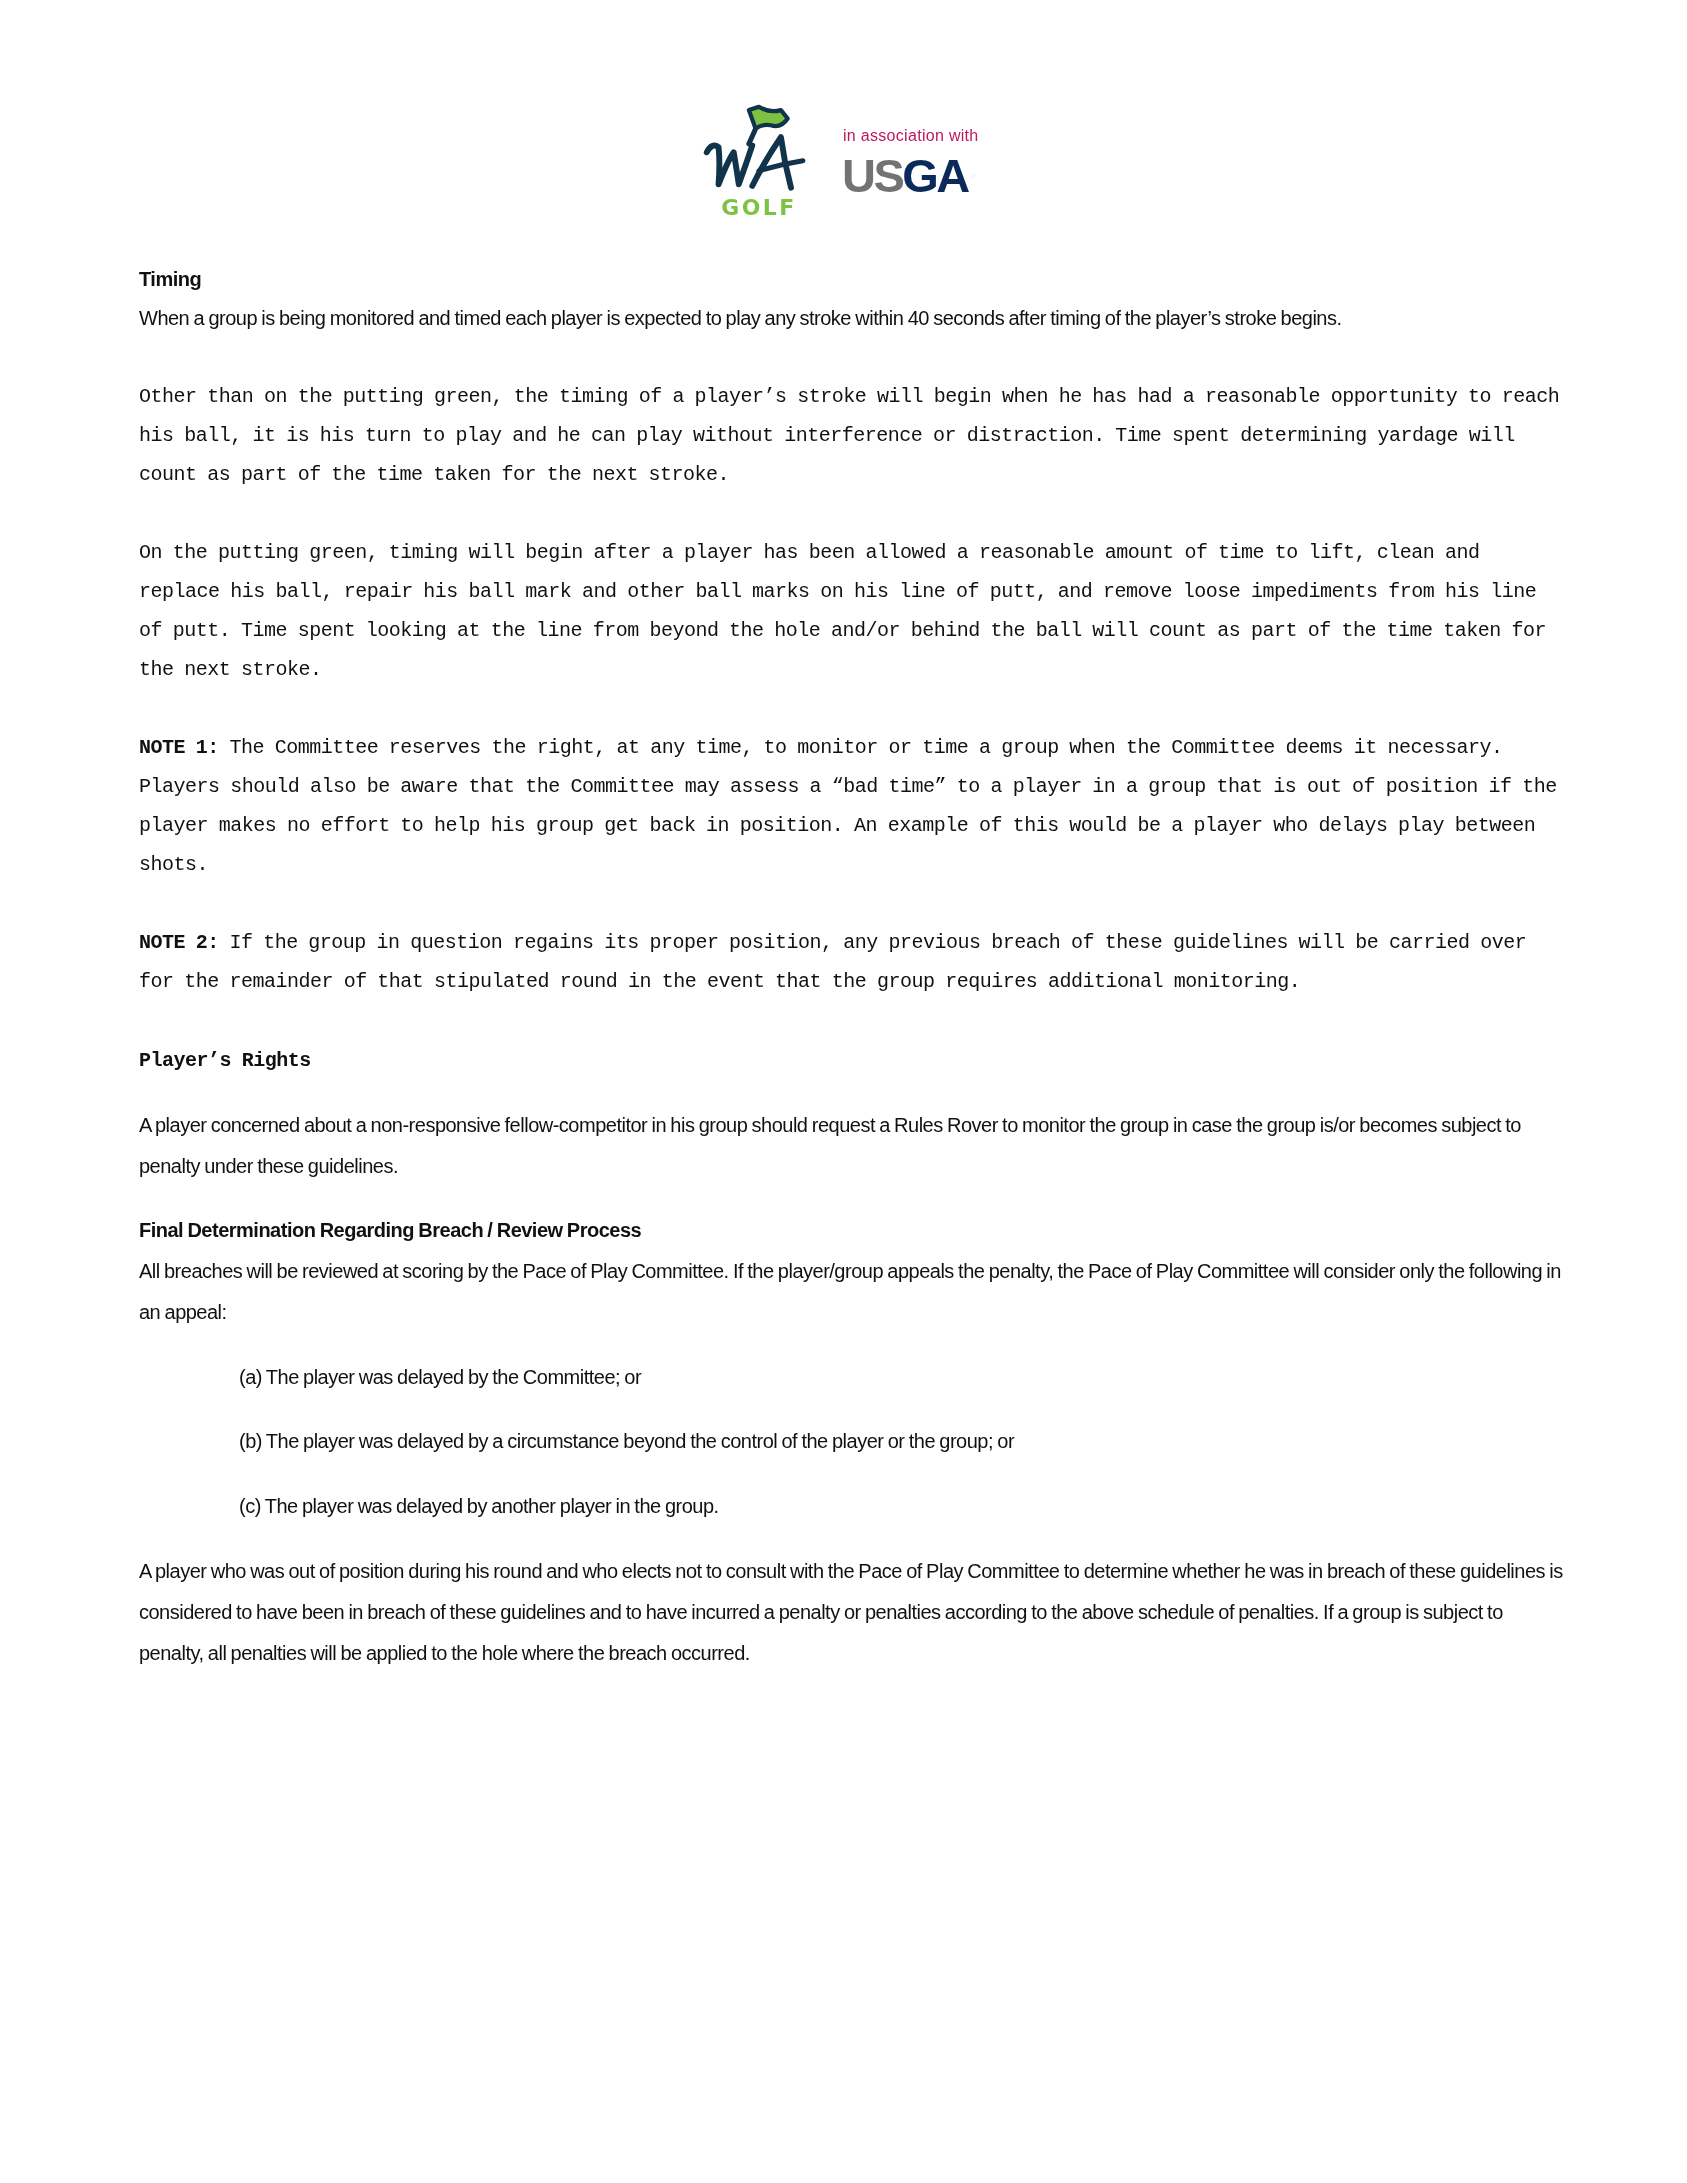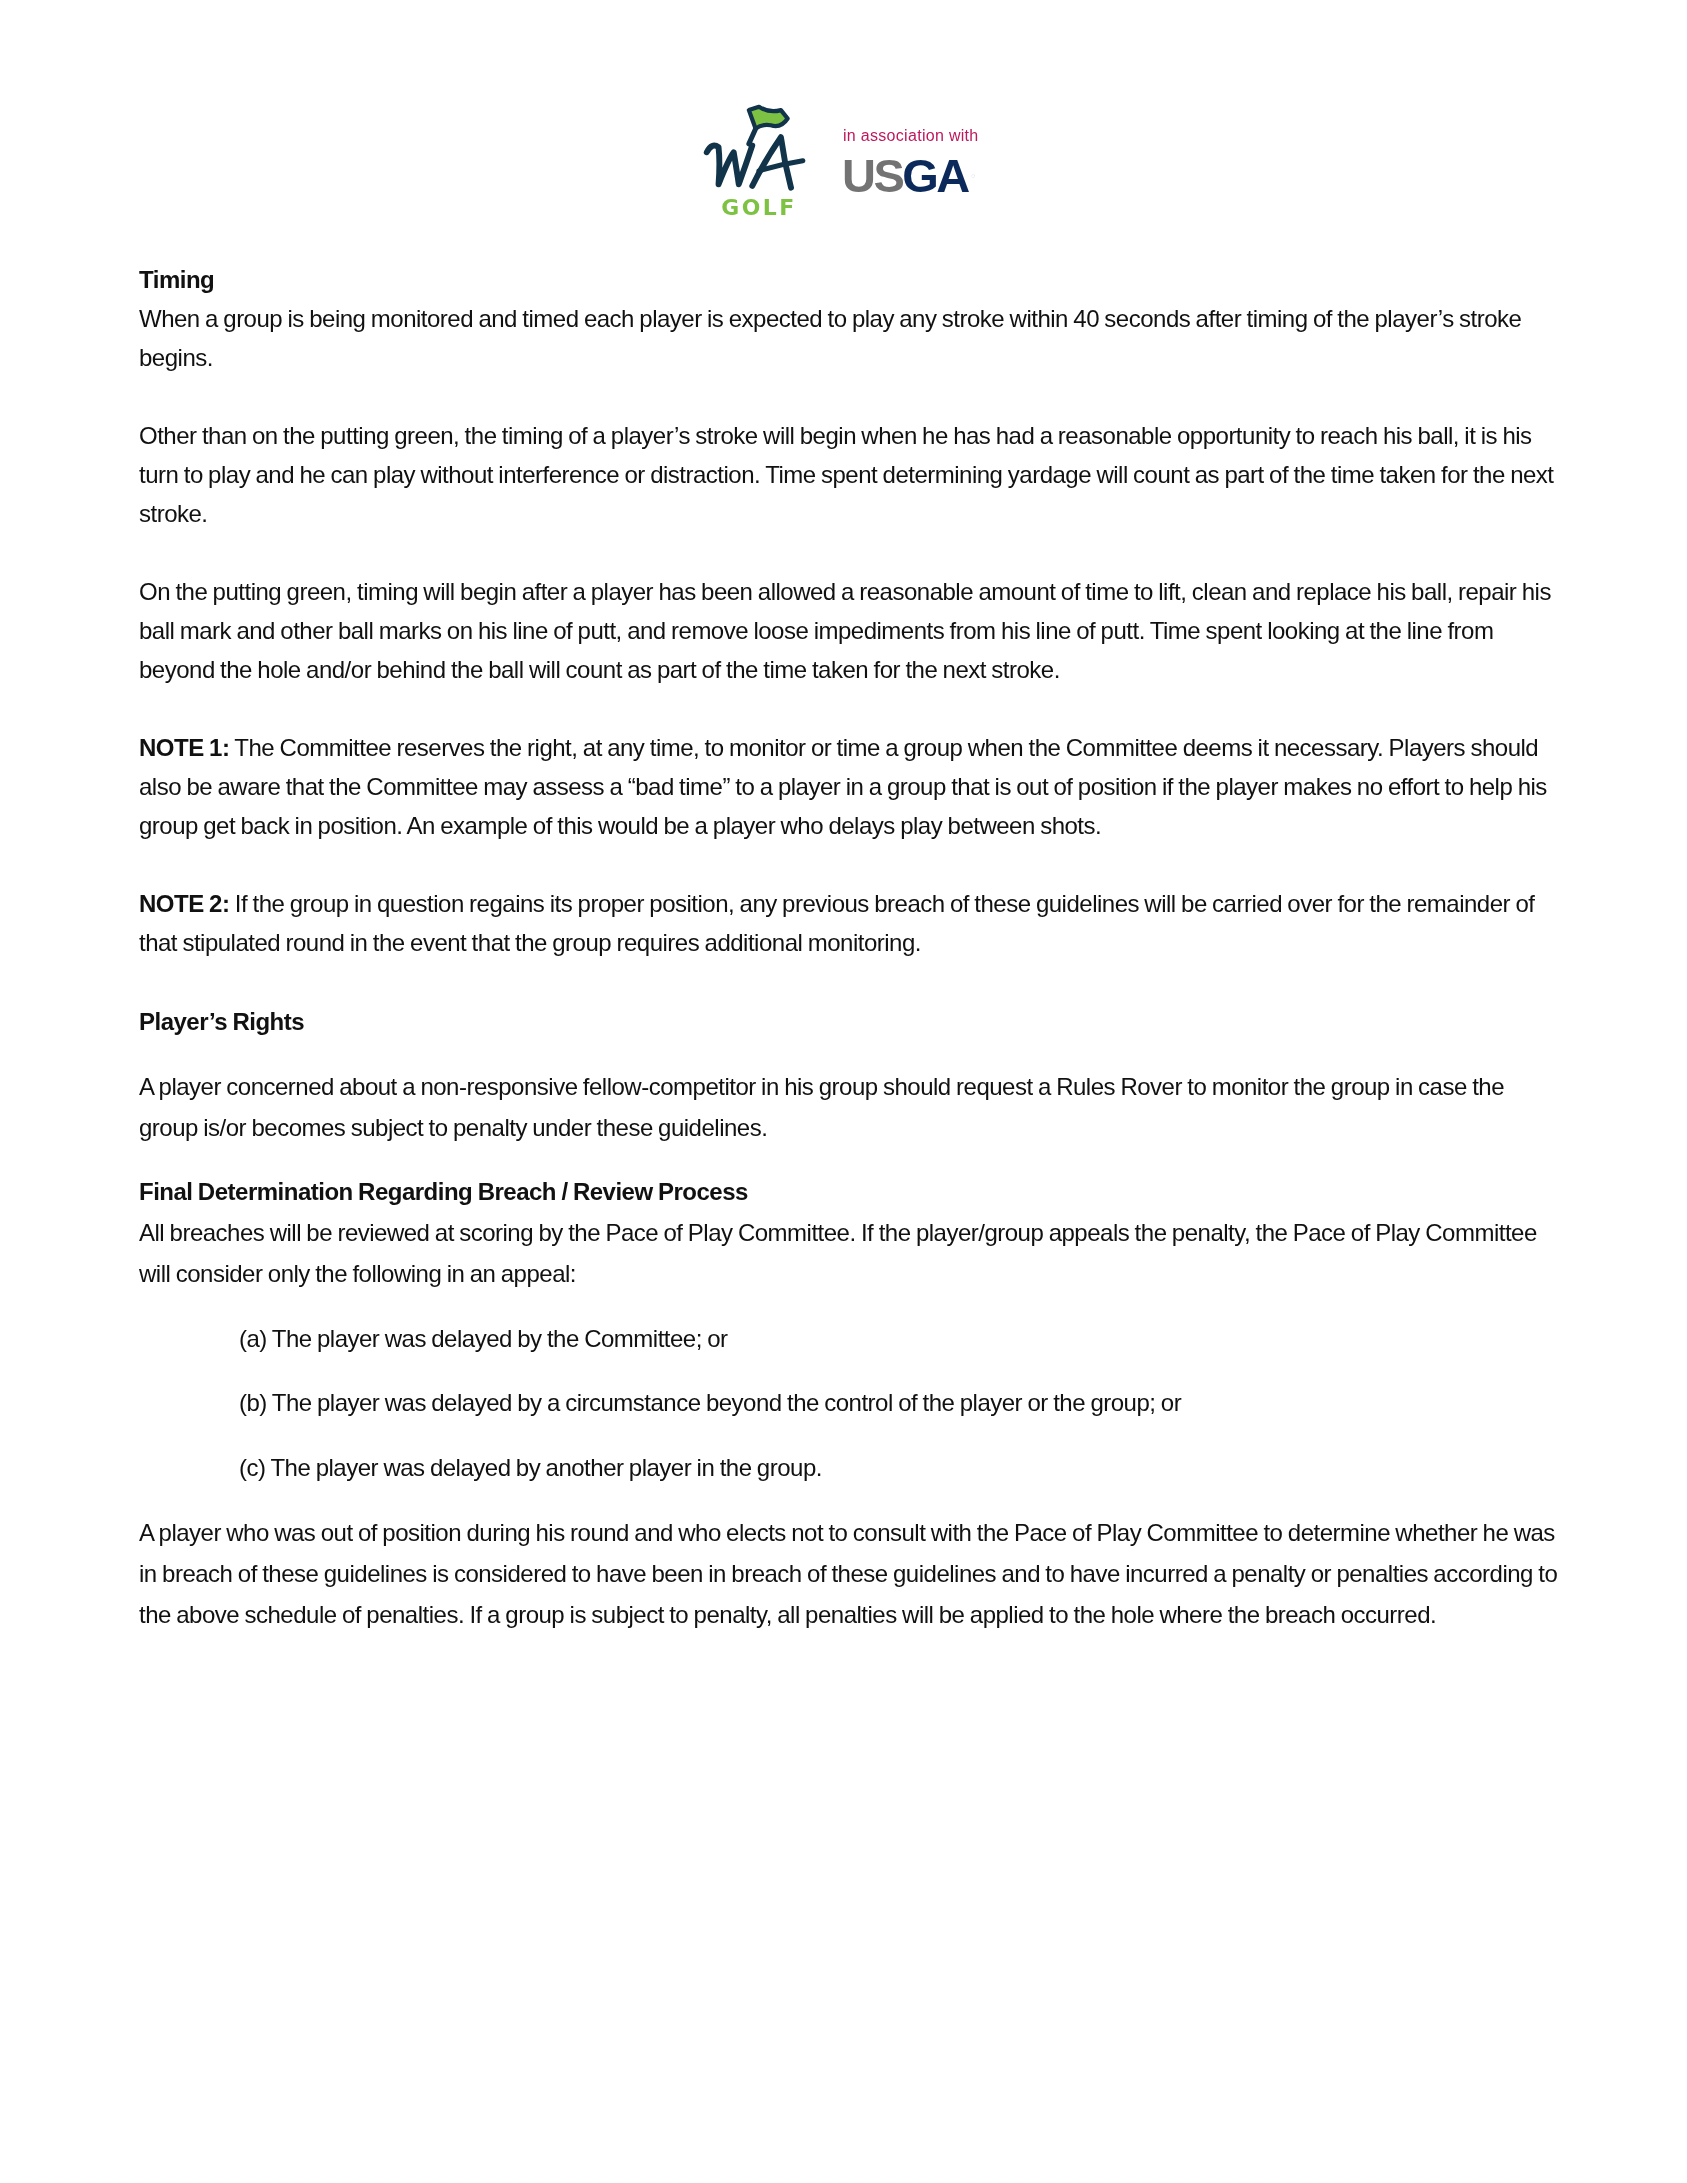--- a/index.html
+++ b/index.html
@@ -57,33 +57,33 @@
     letter-spacing: 0;
     vertical-align: bottom;
     margin-left: 3.4px;
   }
 
   .content {
     position: absolute;
     left: 139px;
     top: 260px;
     width: 1426px;
-    font-size: 24px;
+    font-size: 20px;
     line-height: 39px;
     font-family: "Liberation Sans", "DejaVu Sans", sans-serif;
     letter-spacing: -0.5px;
     word-spacing: -0.8px;
   }
   .content p {
     margin: 0;
   }
   .heading {
     font-weight: bold;
   }
-  .gap-lg { margin-top: 39px !important; }
+  .gap-lg { margin-top: 39px !important; font-family: Liberation Mono, monospace; }
   .gap-md { margin-top: 23.6px !important; }
   .list-item {
     padding-left: 100px;
     margin-top: 23.6px !important;
   }
   .tight { line-height: 41px; margin-top: 10px; }
   strong { font-weight: bold; }
 </style>
 </head>
 <body>

